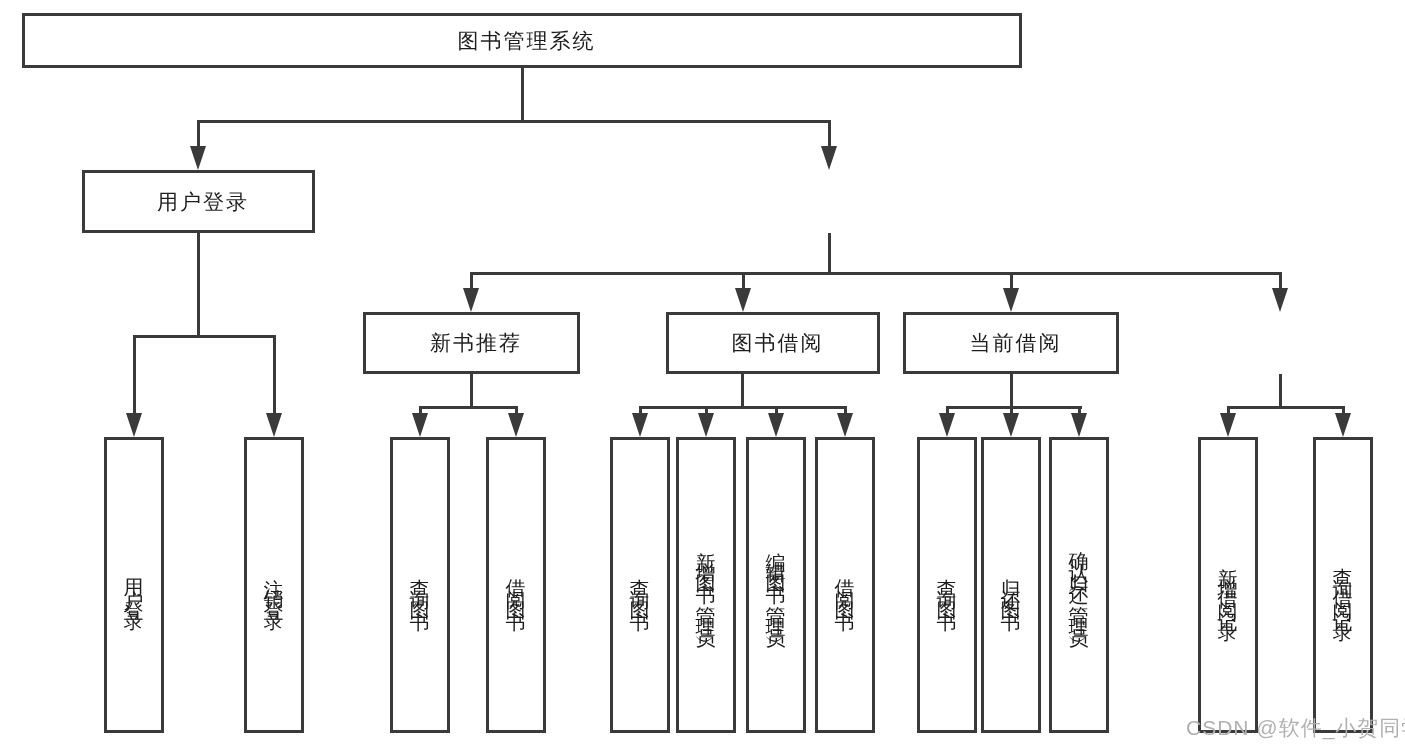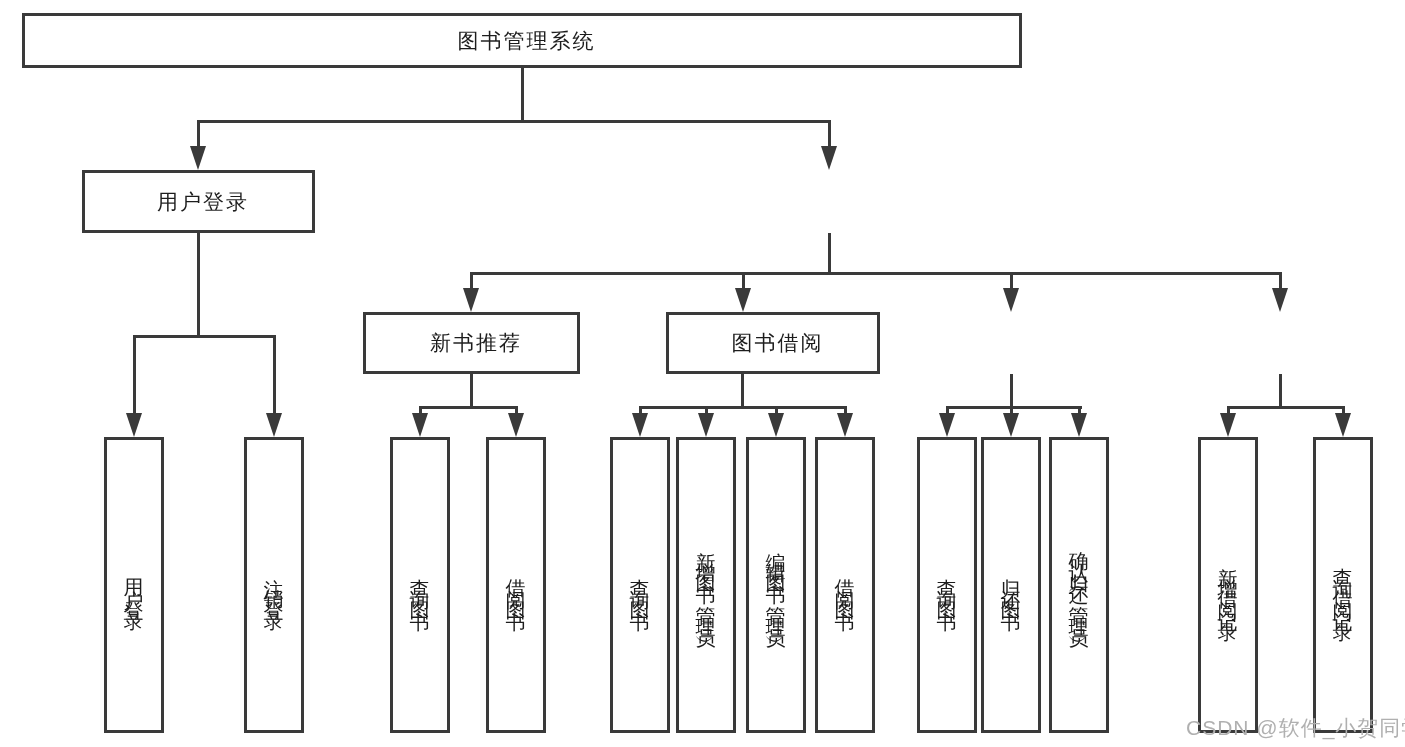--- a/index.html
+++ b/index.html
@@ -71,20 +71,21 @@
     <div class="vl" style="left:742px;top:272px;height:20px;"></div>
     <div class="ar" style="left:735px;top:288px;"></div>
     <div class="vl" style="left:1010px;top:272px;height:20px;"></div>
     <div class="ar" style="left:1003px;top:288px;"></div>
     <div class="vl" style="left:1279px;top:272px;height:20px;"></div>
     <div class="ar" style="left:1272px;top:288px;"></div>
   </div>
 
   <div class="box" style="left:363px;top:312px;width:217px;height:62px;">新书推荐</div>
   <div class="box" style="left:635px;top:312px;width:214px;height:62px;margin-left:31px;">图书借阅</div>
+  <div class="box" style="left:903px;top:312px;width:216px;height:62px;">当前借阅</div>
 
   <div>
     <div class="vl" style="left:470px;top:374px;height:35px;"></div>
     <div class="hl" style="left:419px;top:406px;width:99px;"></div>
     <div class="vl" style="left:419px;top:406px;height:10px;"></div>
     <div class="ar" style="left:412px;top:413px;"></div>
     <div class="vl" style="left:515px;top:406px;height:10px;"></div>
     <div class="ar" style="left:508px;top:413px;"></div>
   </div>
 

